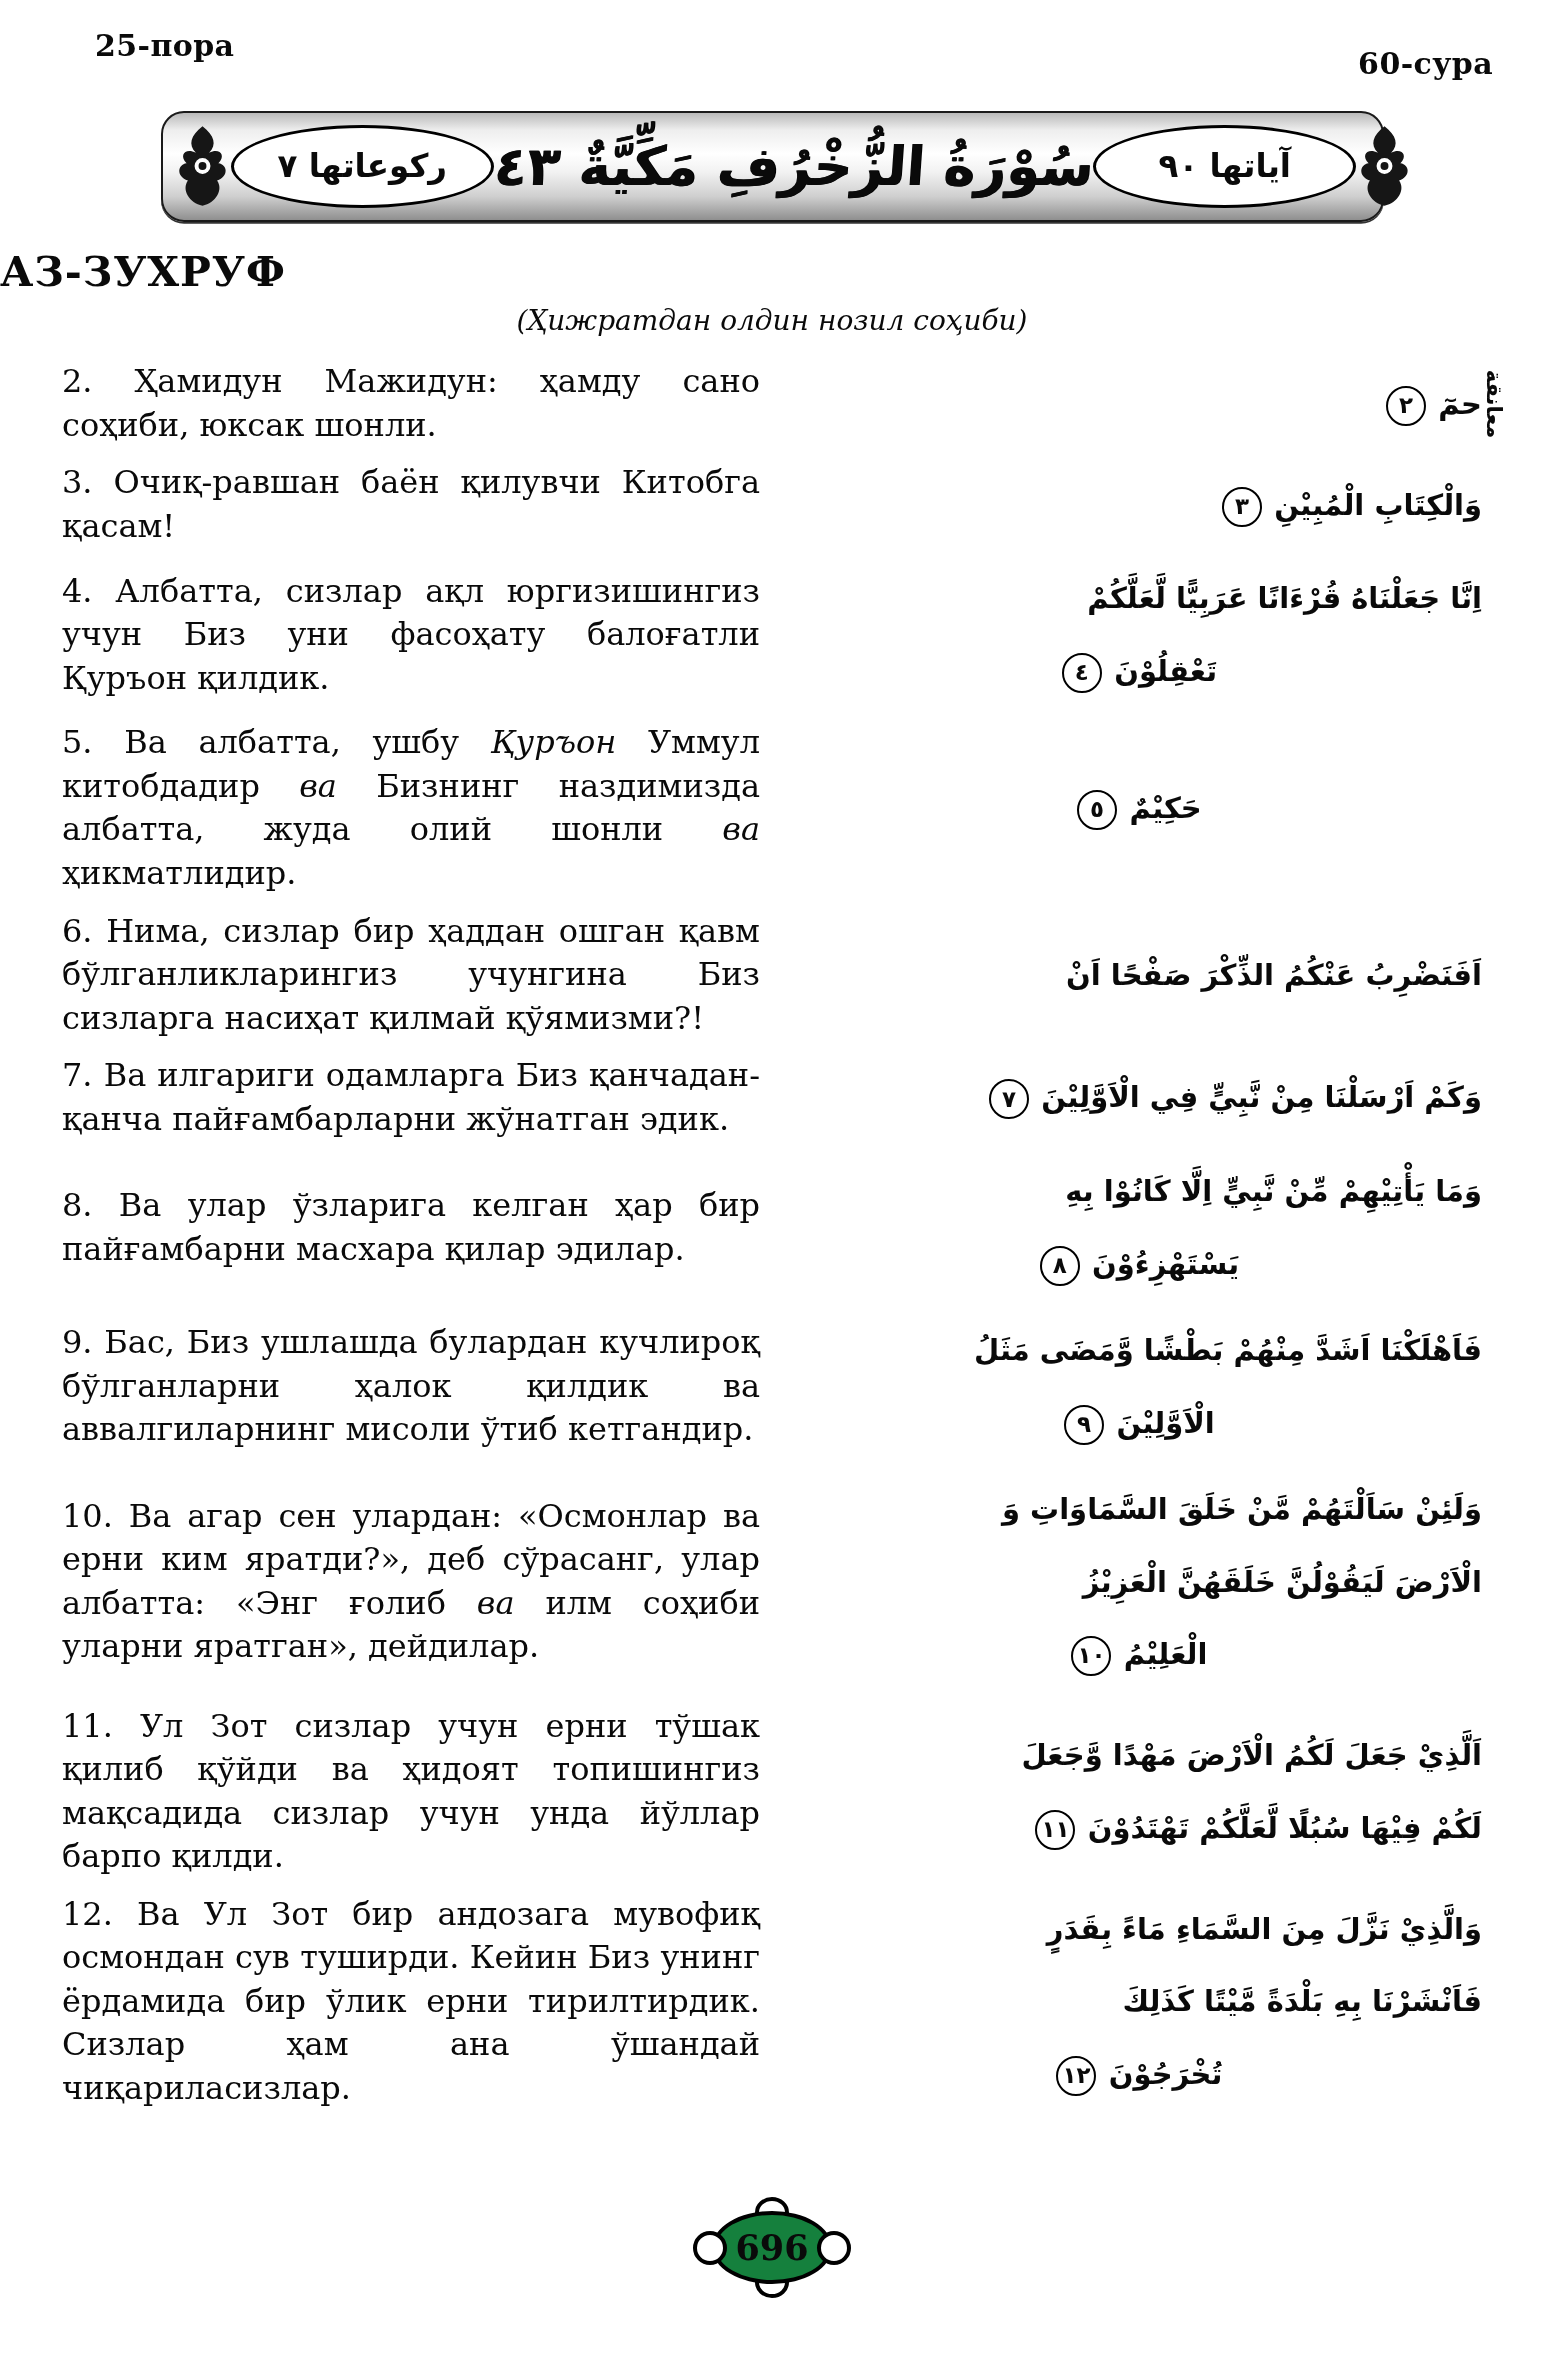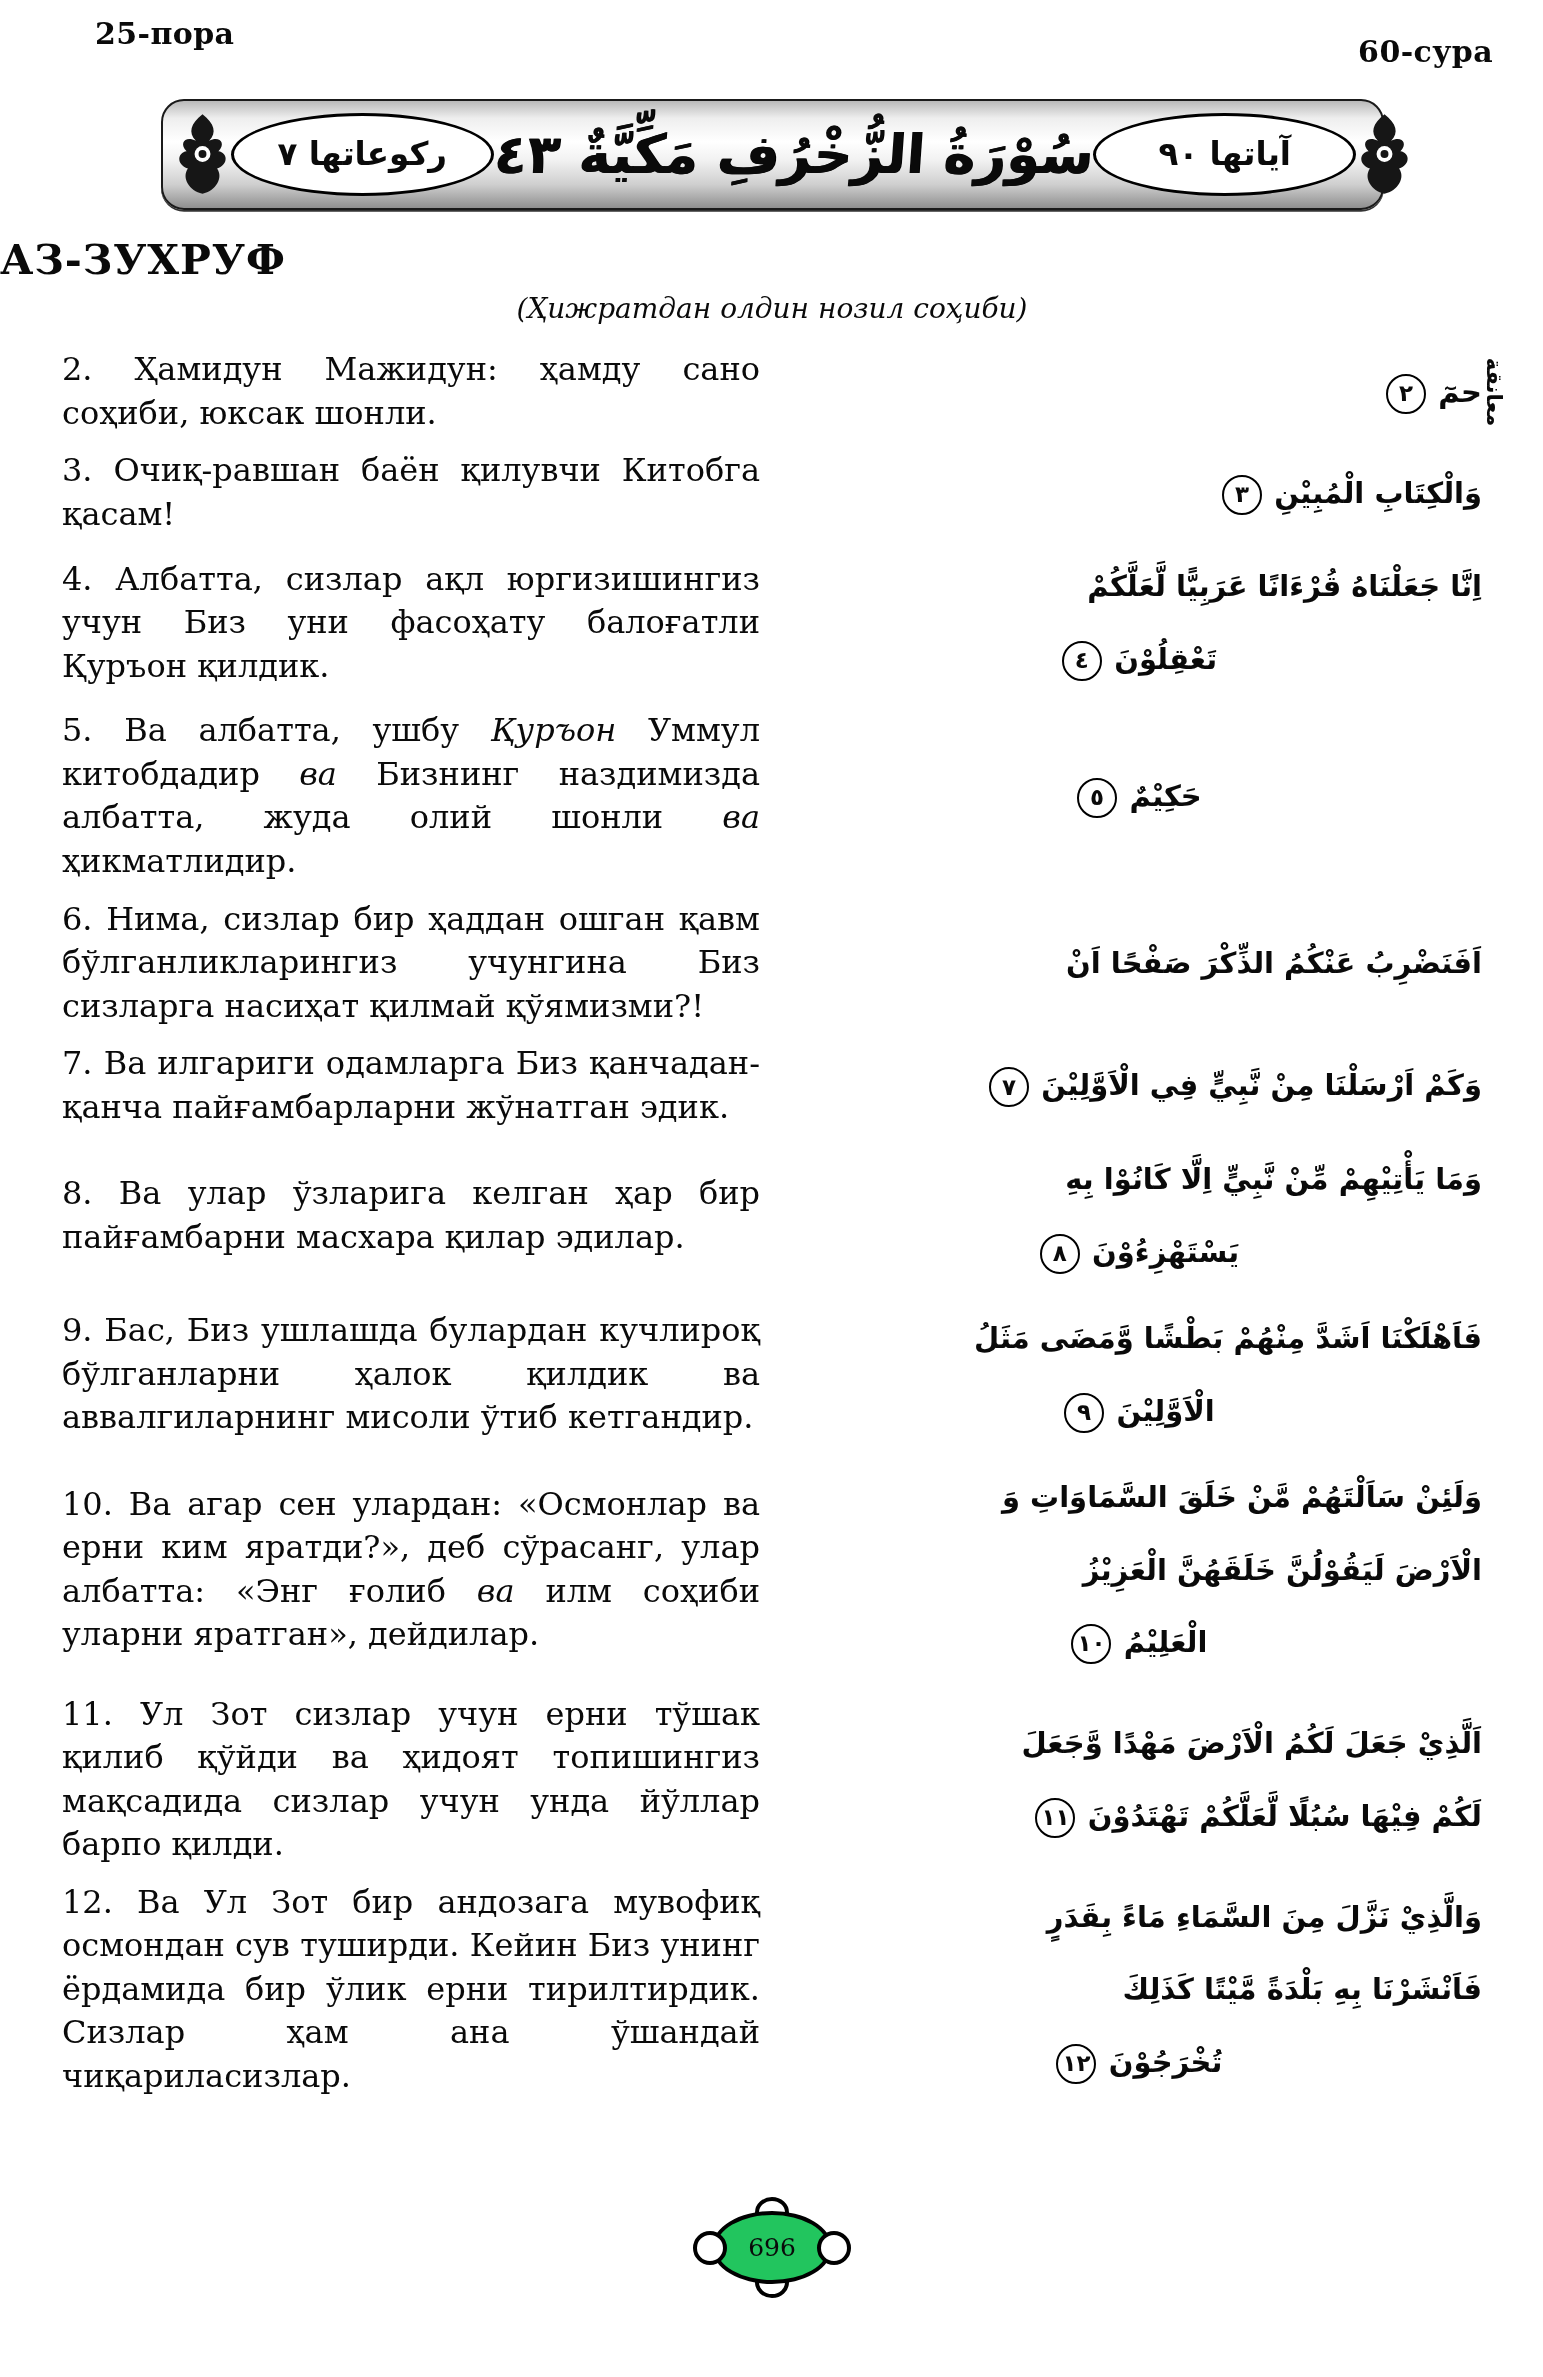--- a/index.html
+++ b/index.html
@@ -2,21 +2,21 @@
 <html style="font-size:14px"><head>
 <meta charset="utf-8">
 <style>
   html,body{margin:0;padding:0;background:#fff;}
   body{width:1544px;height:2377px;overflow:hidden;position:relative;
        font-family:"DejaVu Serif","Liberation Serif",serif;color:#0a0a0a;}
   .page{position:relative;width:100%;height:100%;}
 
   
   .top-row{display:flex;justify-content:space-between;align-items:flex-start;
-           padding:16px 51px 0 95px;}
+           padding:28px 51px 0 95px;}
   .corner-label{font-weight:bold;font-size:30px;letter-spacing:0.4px;}
   .corner-label.right{margin-top:17.6px;}
 
   
   .band{position:relative;margin:30px auto 0;width:1223px;height:111px;
         border:2.6px solid #1a1a1a;border-radius:23px;box-sizing:border-box;
         background:linear-gradient(180deg,#b9b9b9 0%,#eeeeee 16%,#ffffff 38%,#f2f2f2 55%,#cfcfcf 78%,#8f8f8f 100%);
         display:flex;align-items:center;justify-content:space-between;
         padding:0 12.3px;box-shadow:0 1.8px 0 #333;}
   .ornament{flex:0 0 auto;width:56px;height:91px;display:flex;align-items:center;justify-content:center;}
@@ -48,22 +48,22 @@
         min-width:40px;height:40px;padding:0 3.5px;box-sizing:border-box;
         border:2.6px solid #000;border-radius:50%;font-size:23px;font-weight:bold;
         margin:0 12.3px;vertical-align:middle;background:#fff;}
   .margin-note{position:absolute;right:-46px;top:50%;transform:translateY(-50%) rotate(90deg);
                font-family:"DejaVu Sans",sans-serif;font-size:21px;font-weight:bold;
                direction:rtl;white-space:nowrap;}
 
   
   .page-badge{position:absolute;bottom:93px;left:50%;transform:translateX(-50%);}
   .badge-shape{position:relative;width:112px;height:65px;border:4.4px solid #000;
-               border-radius:50%;background:#22c55e;display:flex;align-items:center;
-               justify-content:center;font-size:25px;font-weight:normal;}
+               border-radius:50%;background:#15803d;display:flex;align-items:center;
+               justify-content:center;font-size:35px;font-weight:bold;}
   .badge-shape::before,.badge-shape::after{content:"";position:absolute;top:50%;
                width:26px;height:26px;border:4.4px solid #000;border-radius:50%;
                background:#fff;transform:translateY(-50%);}
   .badge-shape::before{left:-23px;}
   .badge-shape::after{right:-23px;}
   .page-badge::before,.page-badge::after{content:"";position:absolute;left:50%;
                width:26px;height:23px;border:4.4px solid #000;border-radius:50%;
                background:#fff;transform:translateX(-50%);z-index:-1;}
   .page-badge::before{top:-14px;}
   .page-badge::after{bottom:-14px;}

